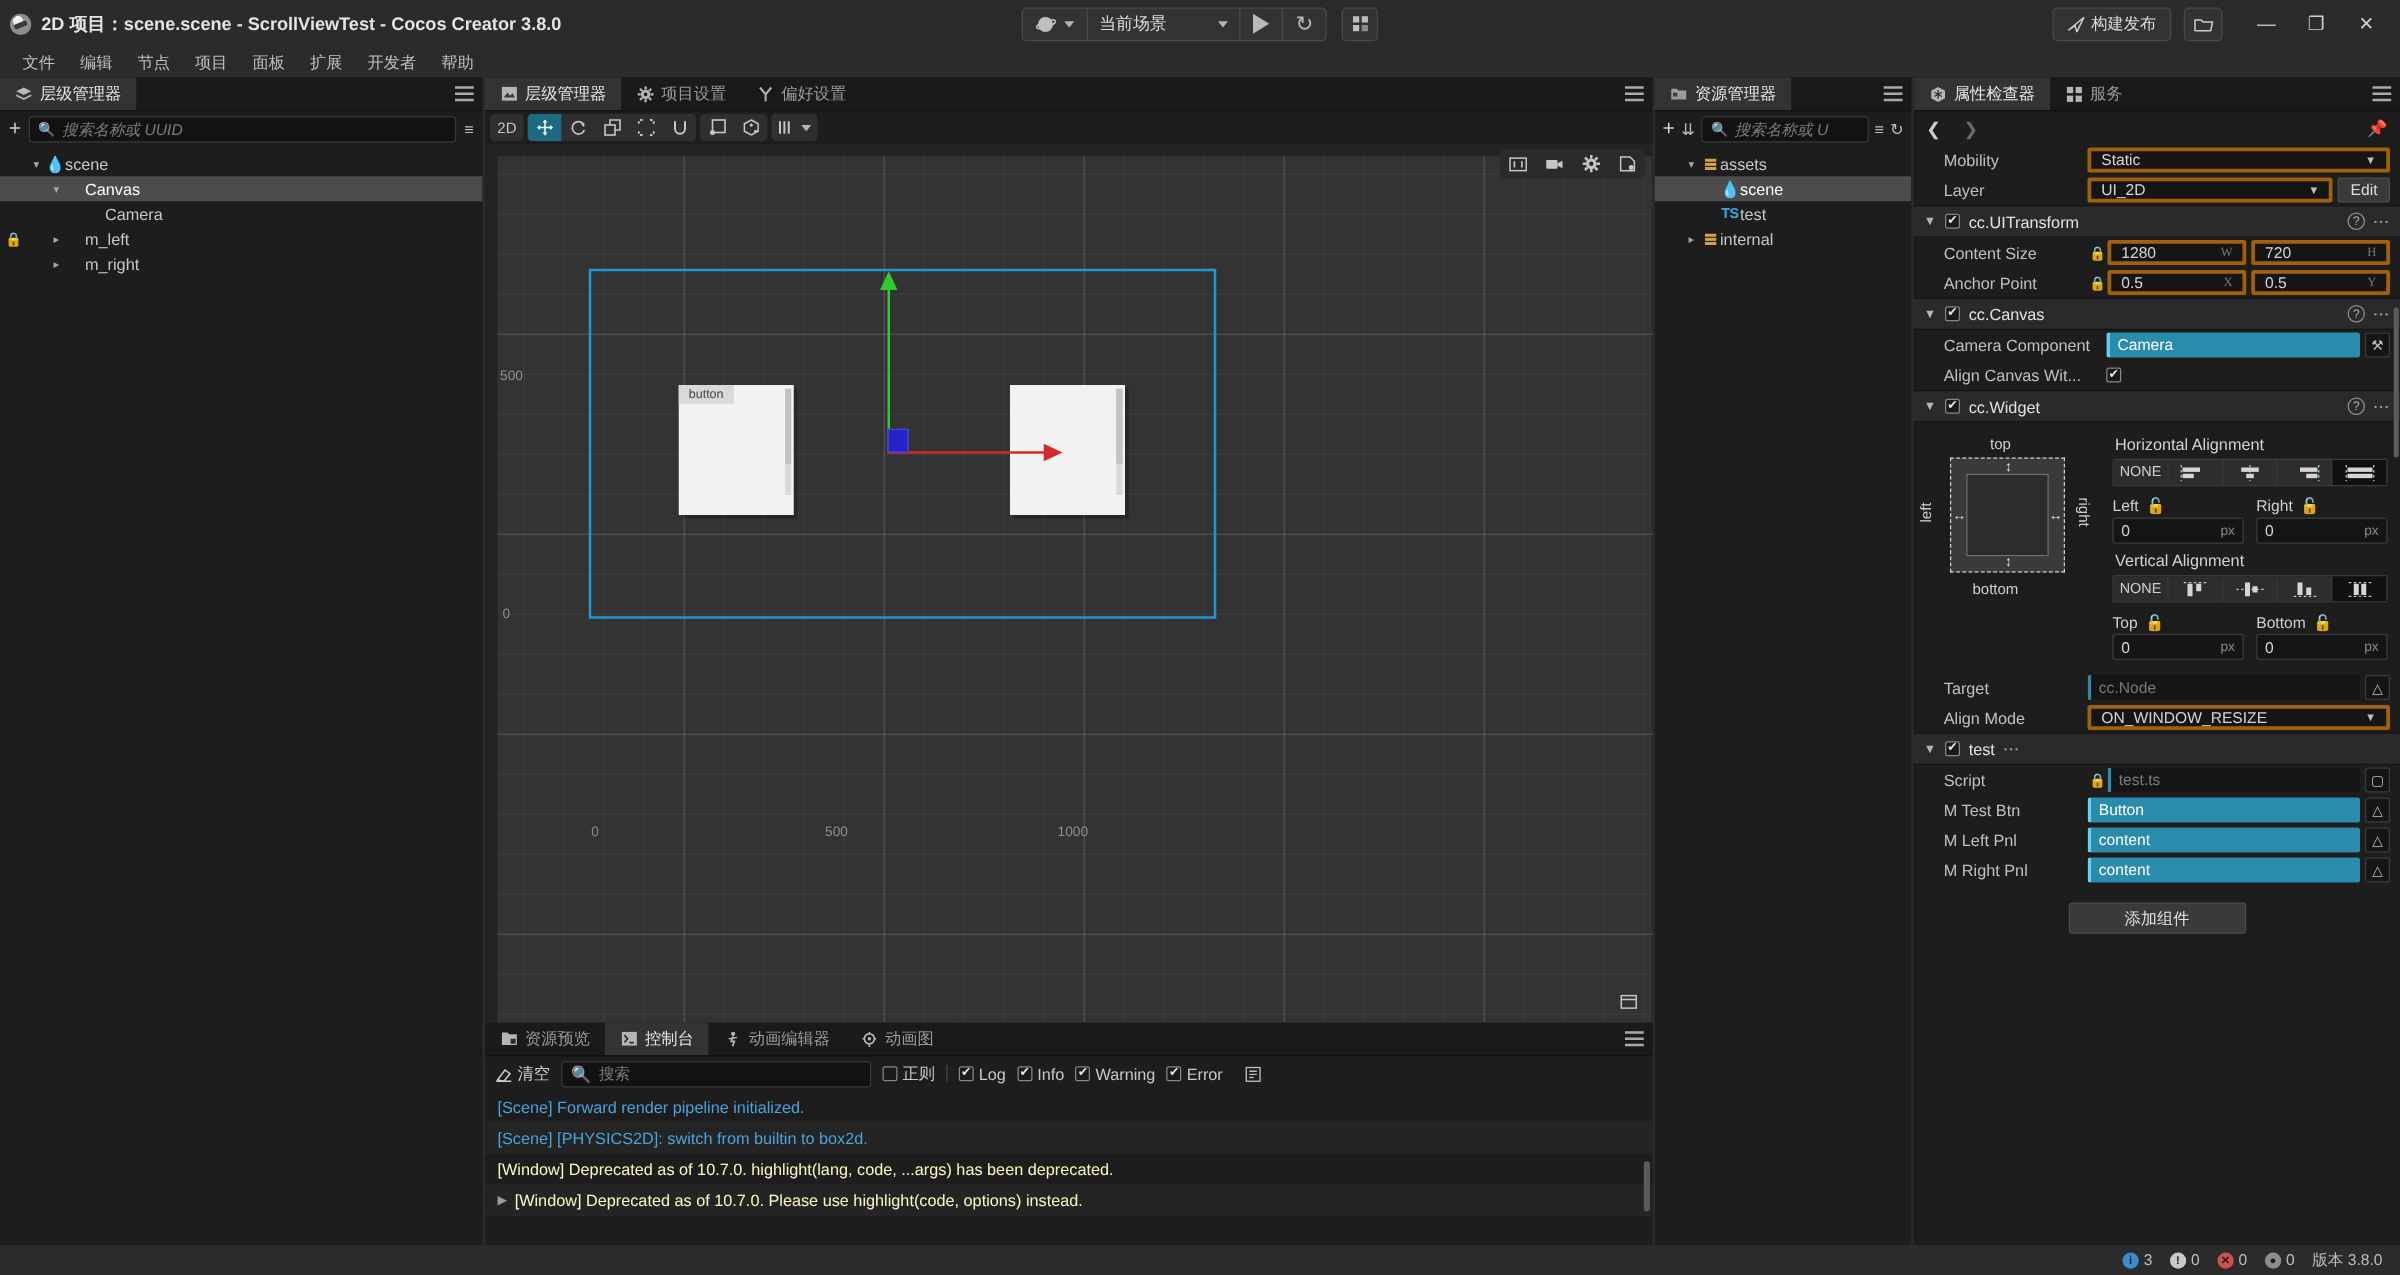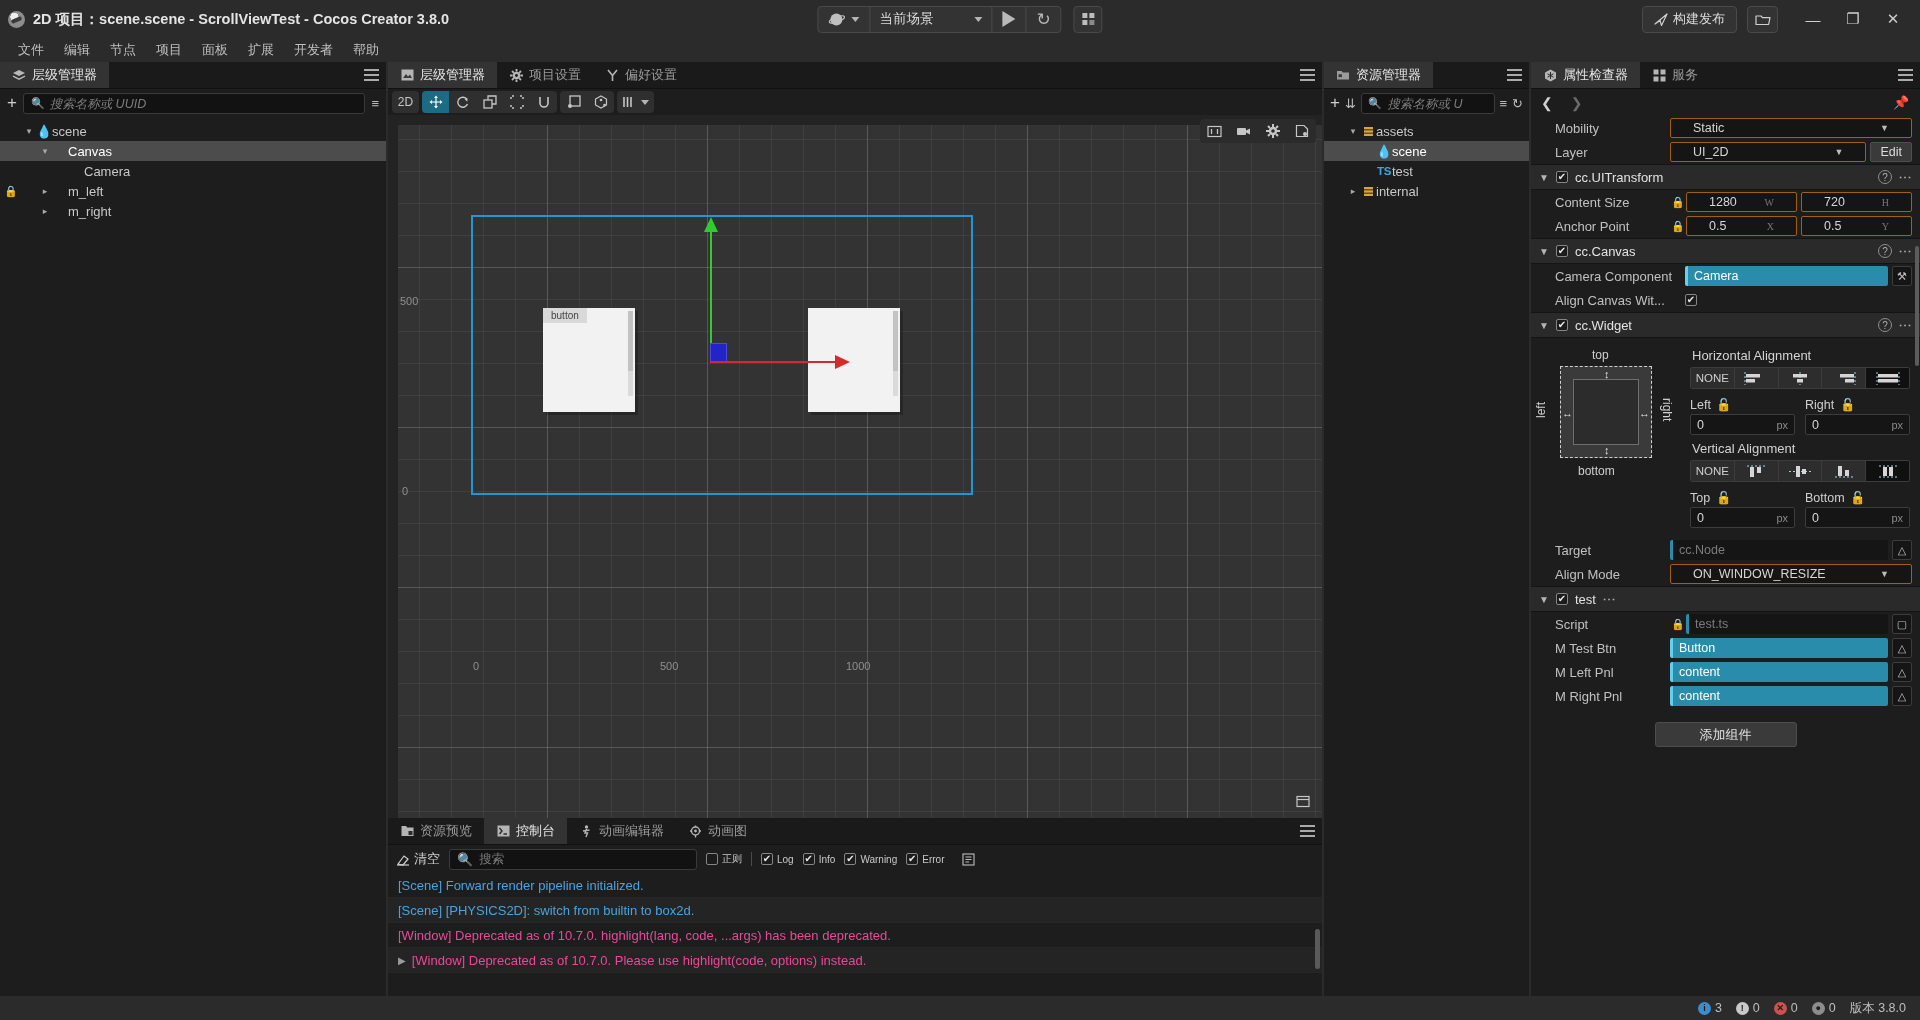--- a/index.html
+++ b/index.html
@@ -142,53 +142,53 @@
 
   
   .console { height:178px; flex:none; background:#1d1d1d; display:flex; flex-direction:column; }
   .con-tools { height:28px; display:flex; align-items:center; gap:9px; padding:0 8px; flex:none; }
   .clear-btn { display:flex; align-items:center; gap:4px; color:#cfcfcf; font-size:13px; cursor:pointer; }
   .con-search { width:248px; height:21px; background:#121212; border:1px solid #3a3a3a;
                 border-radius:3px; display:flex; align-items:center; gap:6px; padding:0 7px; }
   .con-search input { flex:1; background:transparent; border:none; outline:none; color:#ddd;
                       font-size:12.5px; font-family:"Liberation Sans", sans-serif; }
   .con-search input::placeholder { color:#7d7d7d; }
-  .cbox { display:flex; align-items:center; gap:4px; font-size:10px; color:#c9c9c9; cursor:pointer; }
+  .cbox { display:flex; align-items:center; gap:4px; font-size:13px; color:#c9c9c9; cursor:pointer; }
   .chk { width:12px; height:12px; border:1px solid #868686; border-radius:2px; background:#1b1b1b;
          display:inline-flex; align-items:center; justify-content:center; flex:none; }
   .chk.on { background:#1b1b1b; }
   .chk.on::after { content:"\2714"; color:#e8e8e8; font-size:10px; line-height:1; }
   .con-divider { width:1px; height:14px; background:#4a4a4a; }
   .con-list { flex:1; overflow:hidden; position:relative; }
   .logrow { min-height:25px; display:flex; align-items:center; gap:6px; padding:3px 10px;
             font-size:13px; border-bottom:1px solid #262626; }
   .logrow.alt { background:#242424; }
   .log-blue { color:#4aa3dd; }
-  .log-plain { color:#ec4899; }
+  .log-plain { color:#fef9c3; }
   .log-caret { color:#9a9a9a; font-size:10px; }
   .con-scroll { position:absolute; right:2px; top:56px; width:5px; height:40px; background:#5a5a5a;
                 border-radius:3px; }
 
   
   .assets { width:205px; }
   .as-tools { height:29px; display:flex; align-items:center; gap:5px; padding:0 6px; flex:none; }
   .as-tools .search-box { flex:1; min-width:0; }
 
   
   .inspector { width:389px; }
   .insp-nav { height:27px; display:flex; align-items:center; padding:0 10px; gap:18px; flex:none; }
   .navarrow { color:#cfcfcf; font-size:14px; cursor:pointer; }
   .navarrow.dim { color:#6a6a6a; }
   .pin { margin-left:auto; color:#cfcfcf; font-size:13px; cursor:pointer; }
   .insp-body { flex:1; overflow:hidden; position:relative; }
   .prow { display:flex; align-items:center; height:24px; padding:0 8px 0 24px; }
   .plabel { width:115px; color:#c0c0c0; font-size:13px; flex:none; }
   .pfield { flex:1; display:flex; align-items:center; gap:4px; }
-  .inp { height:20px; background:#151515; border:1px solid #a16207; border-radius:2px;
-         display:flex; align-items:center; padding:0 22px; color:#d6d6d6; font-size:12.5px;
+  .inp { height:20px; background:#151515; border:3px solid #a16207; border-radius:2px;
+         display:flex; align-items:center; padding:0 8px; color:#d6d6d6; font-size:12.5px;
          flex:1; min-width:0; justify-content:space-between; }
   .inp .suf { color:#777; font-size:10px; font-family:"Liberation Serif", serif; }
   .inp.sel-dd { cursor:pointer; }
   .dd-ar { color:#bdbdbd; font-size:9px; }
   .edit-btn { height:20px; padding:0 9px; background:#3a3a3a; border:1px solid #4e4e4e;
               border-radius:2px; color:#ddd; font-size:12.5px; display:flex; align-items:center;
               cursor:pointer; flex:none; }
   .lock-ic { width:16px; text-align:center; color:#9c9c9c; font-size:11px; flex:none; }
   .chdr { height:26px; display:flex; align-items:center; gap:7px; padding:0 8px;
           background:#2a2a2a; border-top:1px solid #141414; border-bottom:1px solid #141414; }

